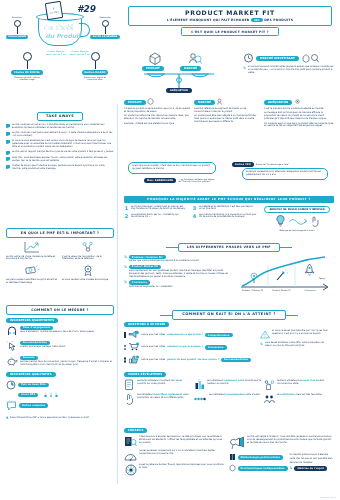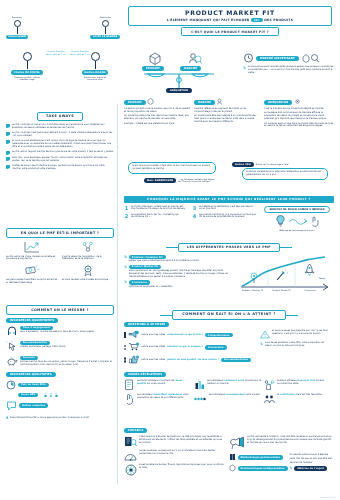--- a/index.html
+++ b/index.html
@@ -120,20 +120,31 @@
         <div>
           <div class="stick-head"></div>
           <div class="stick-body"></div>
         </div>
       </div>
       <div style="display:flex;justify-content:center;margin-top:1px;">
         <span class="namepill">Solenn GRAN</span>
       </div>
     </div>
 
+    <div class="cupwrap" style="position:absolute;left:26px;top:2px;">
+      <div class="cup"></div>
+      <div class="cuptop"></div>
+      <div class="cal">
+        <div class="m">5</div>
+        <div class="y">juin 2024</div>
+      </div>
+      <div class="hash">#29</div>
+      <div class="cafe">Le Café</div>
+      <div class="produit">du Produit</div>
+    </div>
 
     <div style="position:absolute;left:88px;top:14px;width:26px;text-align:center;">
       <div class="xtiny">Sketchnote</div>
       <div style="display:flex;justify-content:center;margin-top:1px;">
         <div>
           <div class="stick-head"></div>
           <div class="stick-body"></div>
         </div>
       </div>
       <div style="display:flex;justify-content:center;margin-top:1px;">

